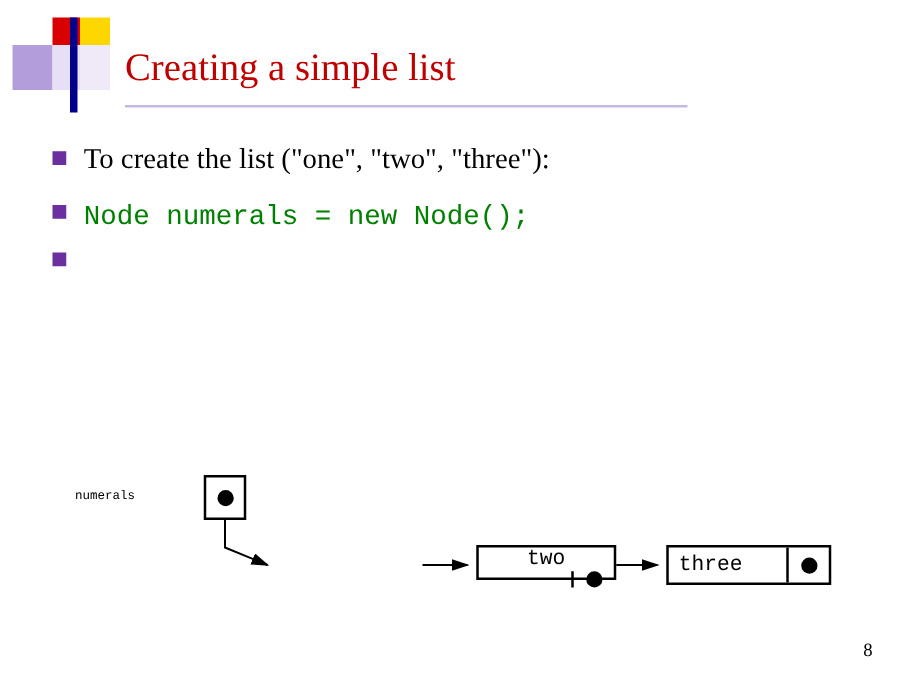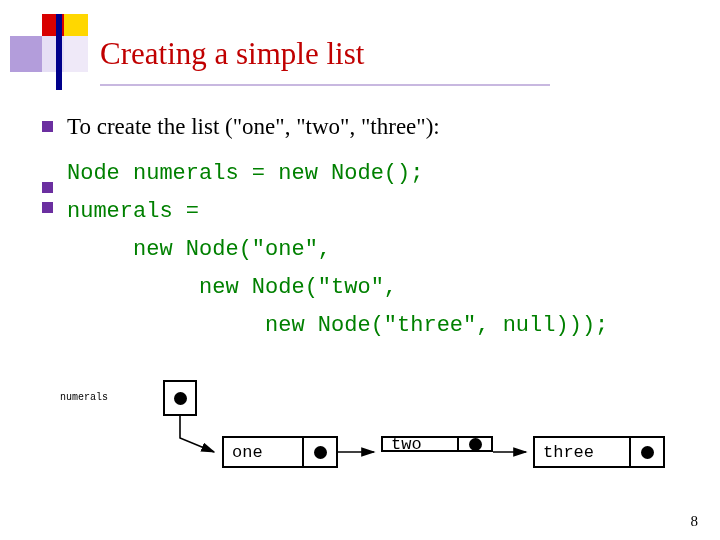--- a/index.html
+++ b/index.html
@@ -119,21 +119,21 @@
     line-height: 30px;
   }
   .b-mono {
     font-family: "Liberation Mono", monospace;
     font-size: 22px;
     color: #008000;
     line-height: 38px;
     white-space: pre;
   }
   .row1 { margin-bottom: 13px; }
-  .row2 { margin-bottom: 0px; align-items: flex-end; }
+  .row2 { margin-bottom: 0px; }
 
   
   .diagram {
     position: absolute;
     left: 0;
     top: 360px;
     width: 720px;
     height: 140px;
   }
   .dlabel {
@@ -222,44 +222,34 @@
     <div class="b-serif">To create the list ("one", "two", "three"):</div>
   </div>
 
   <div class="bullet-row row2">
     <div class="bullet-mark"></div>
     <div class="b-mono">Node numerals = new Node();</div>
   </div>
 
   <div class="bullet-row">
     <div class="bullet-mark"></div>
-    <div class="b-mono">numerals =
-     new Node("one",
-          new Node("two",
-               new Node("three", null)));</div>
   </div>
 
 </div>
 
 <div class="diagram">
 
   <div class="dlabel" style="left:60px; top:32px;">numerals</div>
 
   <div class="single-box" style="left:163px; top:20px; width:34px; height:36px;">
     <div class="dot"></div>
   </div>
 
-  <div class="node" style="left:222px; top:76px; width:116px; height:32px;">
-    <div class="cell-text">one</div>
-    <div class="cell-ptr" style="margin-left:auto;">
-      <div class="dot"></div>
-    </div>
-  </div>
-
-  <div class="node" style="left:381px; top:76px; width:112px; height:16px;">
+
+  <div class="node" style="left:381px; top:76px; width:112px; height:28px;flex-direction:column;">
     <div class="cell-text">two</div>
     <div class="cell-ptr" style="margin-left:auto;">
       <div class="dot"></div>
     </div>
   </div>
 
   <div class="node" style="left:533px; top:76px; width:132px; height:32px;">
     <div class="cell-text">three</div>
     <div class="cell-ptr" style="margin-left:auto;">
       <div class="dot"></div>

